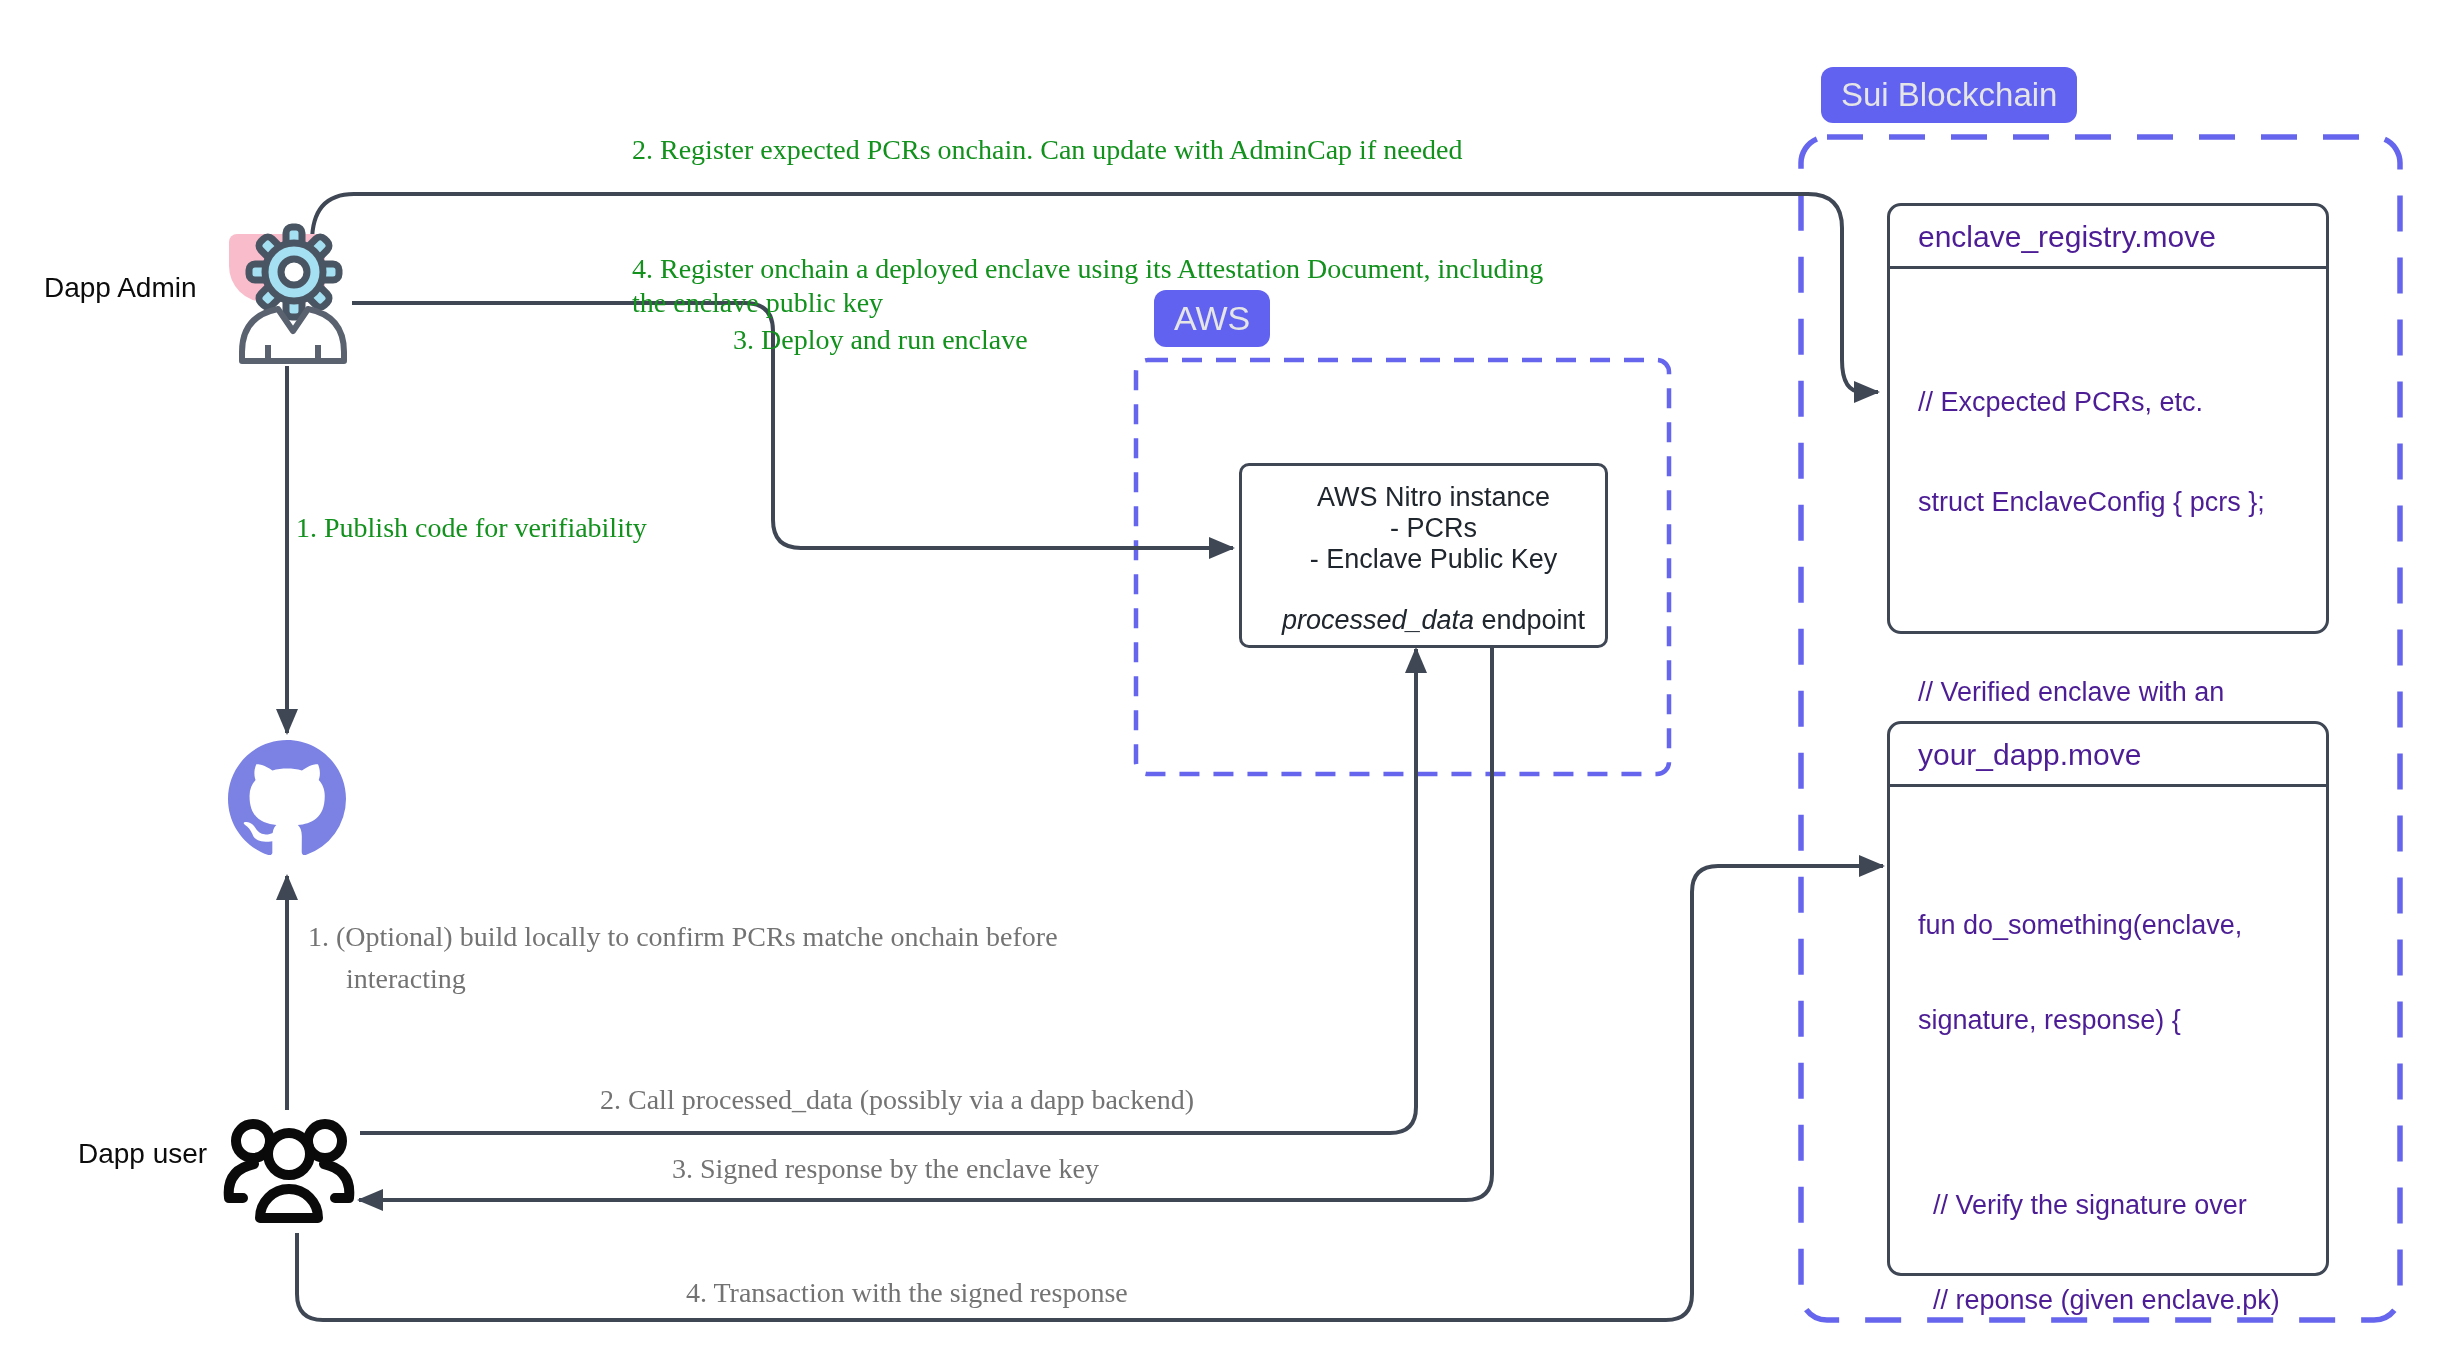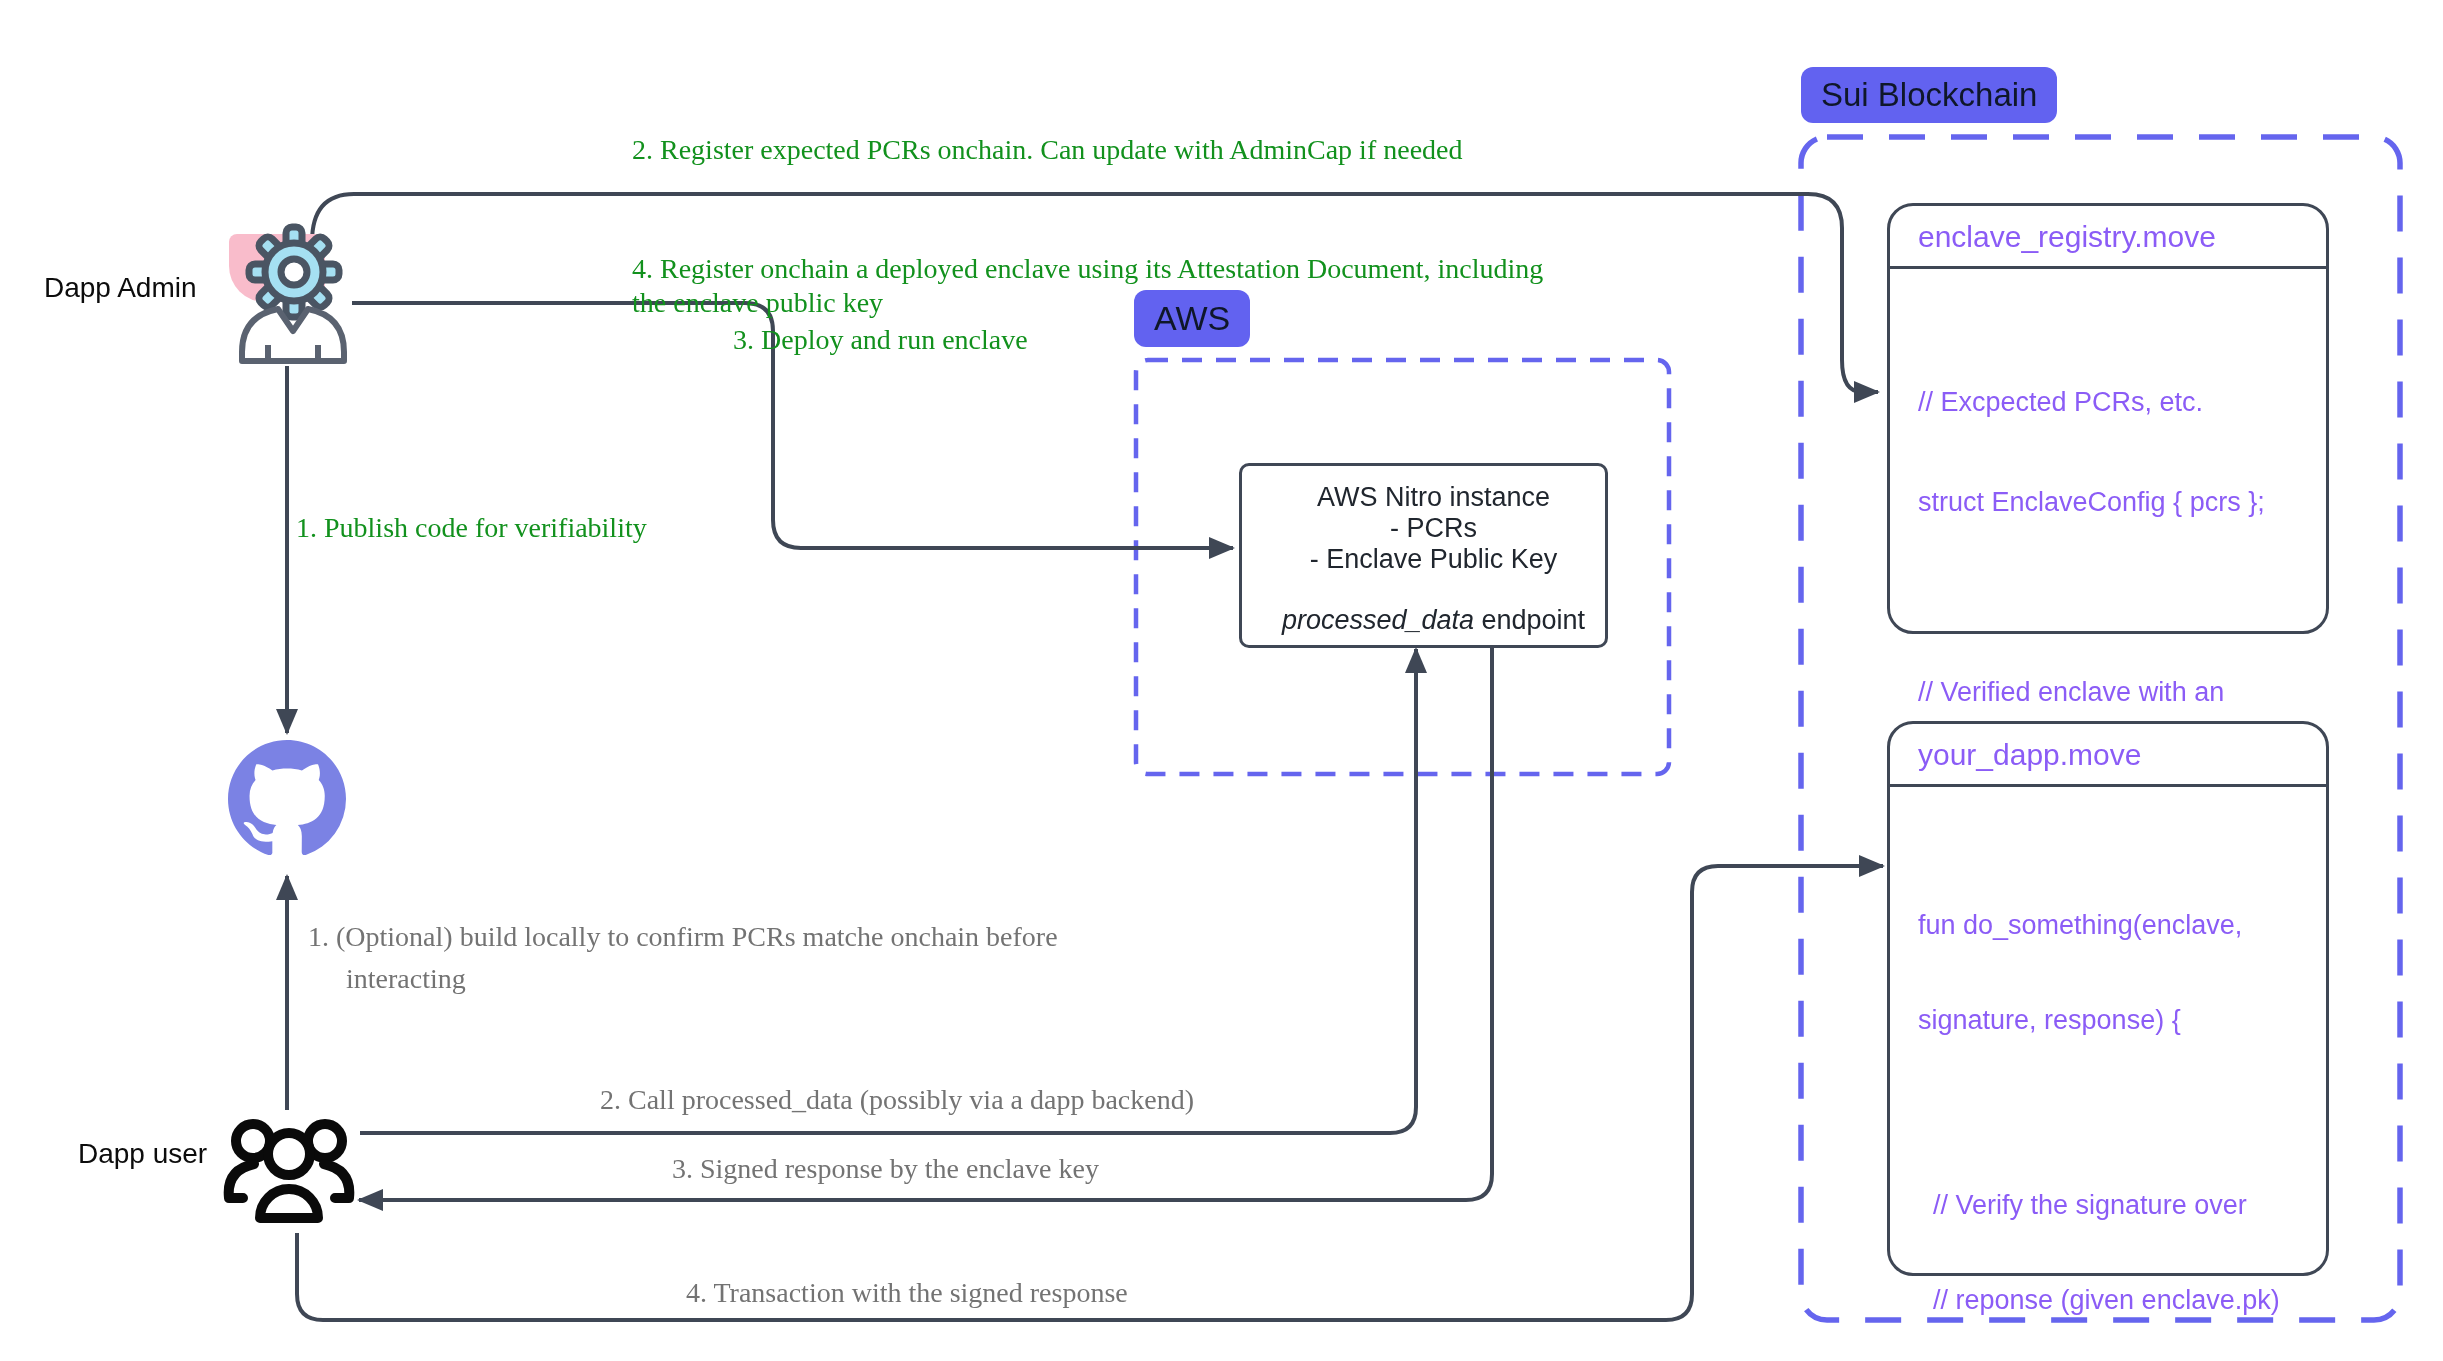--- a/index.html
+++ b/index.html
@@ -1,25 +1,25 @@
 <!DOCTYPE html>
 <html><head>
 <meta charset="utf-8">
 <style>
   html,body{margin:0;padding:0;background:#ffffff;}
   #canvas{position:relative;width:2443px;height:1361px;background:#ffffff;overflow:hidden;
           font-family:"Liberation Sans", sans-serif;}
   #wires{position:absolute;left:0;top:0;z-index:1;}
   .abs{position:absolute;}
   
-  .badge{background:#6262f0;color:#0f172a;font-size:33px;font-weight:500;
-         padding:9px 20px;border-radius:12px;z-index:2;white-space:nowrap;}
+  .badge{background:#6262f0;color:#e5e5e5;font-size:33px;font-weight:500;
+         padding:9px 20px;border-radius:12px;z-index:2;white-space:nowrap;margin-left:20px;}
   
-  .modbox{background:#ffffff;border:3.5px solid #3f4755;border-radius:26px;z-index:2;
-          color:#8b5cf6;}
+  .modbox{background:#ffffff;border:3.5px solid #3f4755;border-radius:14px;z-index:2;
+          color:#4c1d95;}
   .modbox .hd{font-size:30px;padding:14px 0 12px 28px;border-bottom:3.5px solid #3f4755;
               white-space:nowrap;}
   .code{font-size:27px;white-space:pre;}
   .reg-body{padding:52px 0 0 28px;}
   .reg-body .ln{line-height:38px;height:38px;}
   .dapp-body{padding:60px 0 0 28px;}
   .dapp-body .ln{line-height:33px;height:33px;}
   .gap28{height:28px;}
   .gap30{height:30px;}
   

